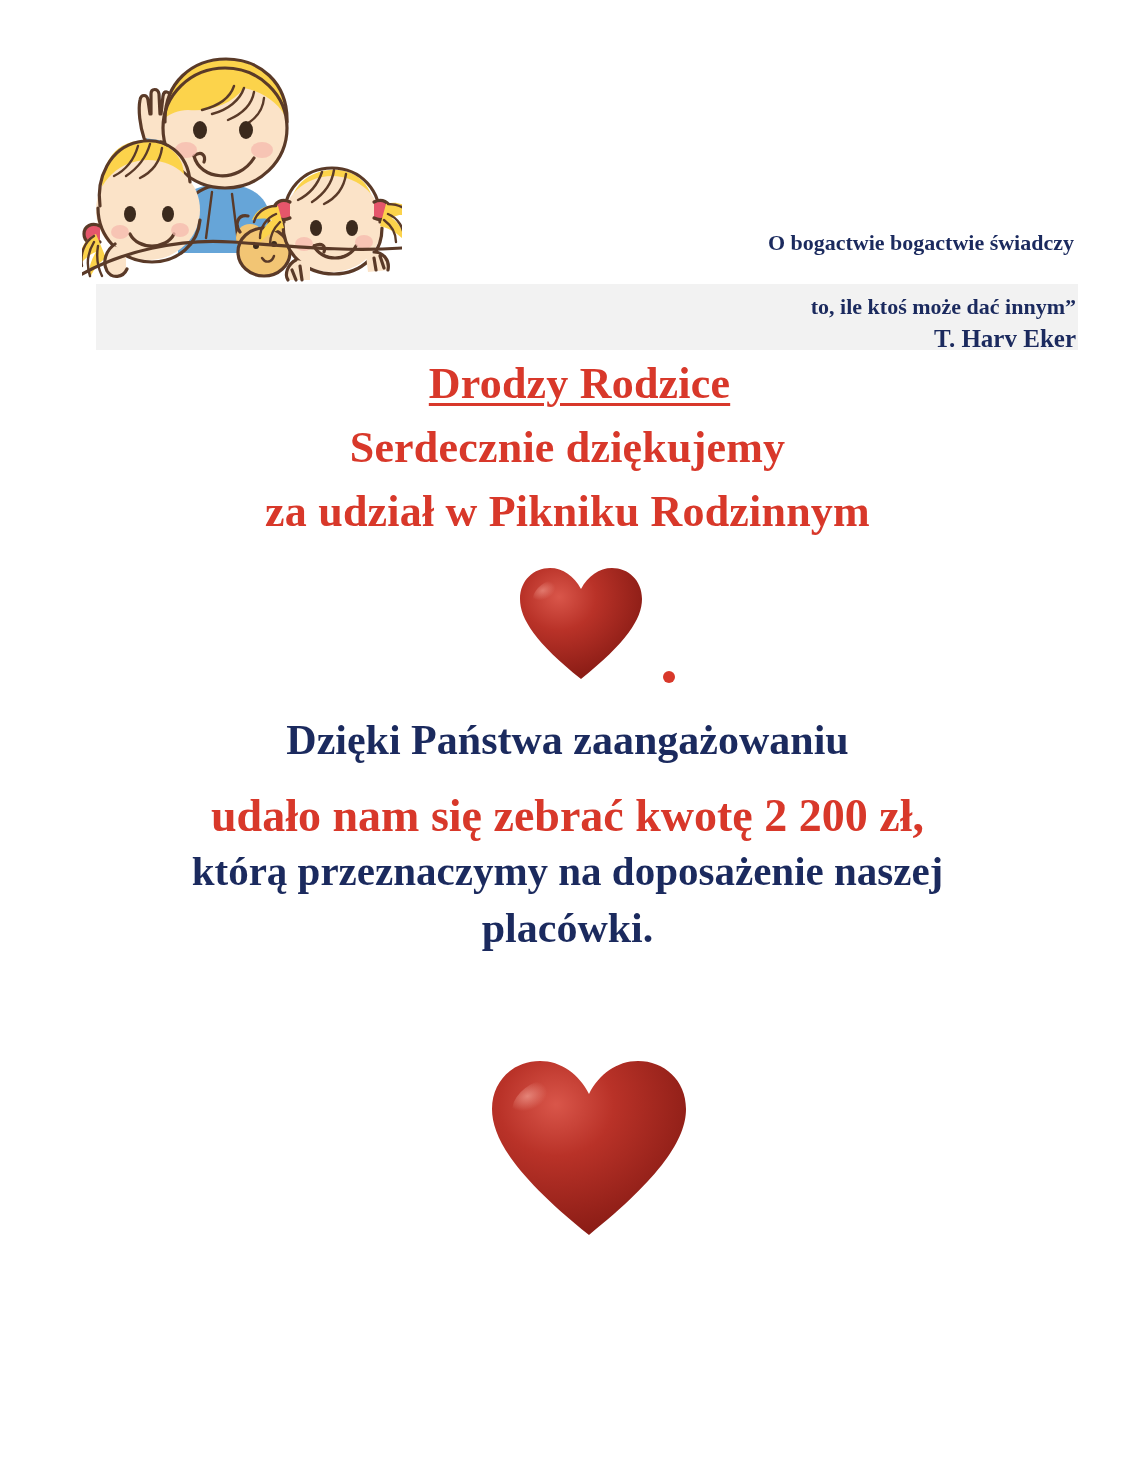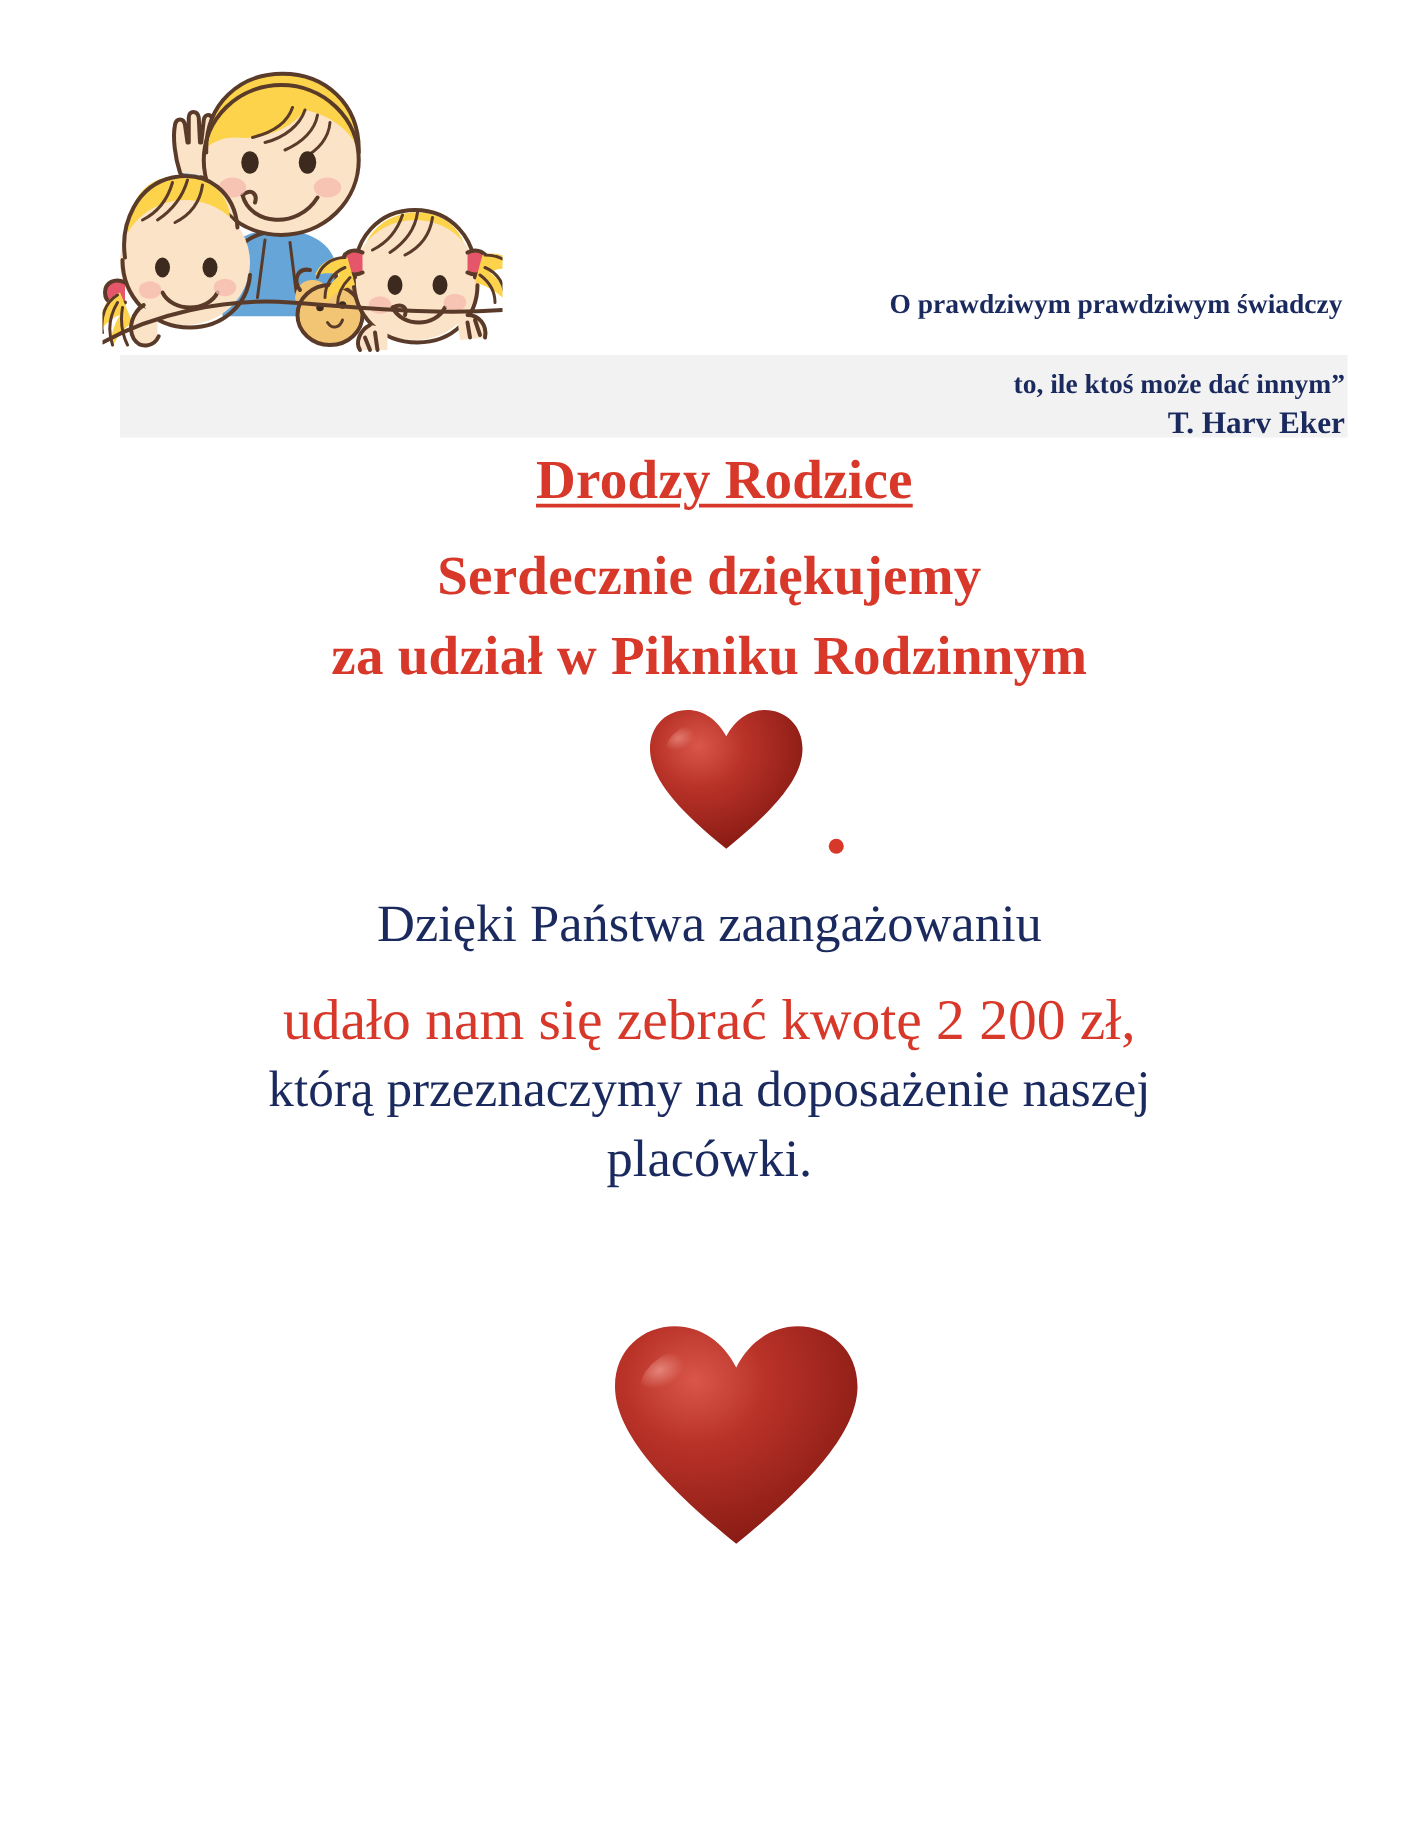--- a/index.html
+++ b/index.html
@@ -78,21 +78,21 @@
     font-size: 44px;
     line-height: 1.32;
     letter-spacing: 0.2px;
   }
   .h-red.underlined {
     text-decoration: underline;
     text-decoration-thickness: 3px;
     text-underline-offset: 5px;
     margin-left: 24px;
   }
-  .line-2 { margin-top: 19px; }
+  .line-2 { margin-top: 6px; }
   .line-3 { margin-top: 6px; }
 
   
   .heart-small {
     position: absolute;
     left: 516px;
     top: 565px;
     width: 130px;
     height: 120px;
   }
@@ -115,21 +115,21 @@
     border-radius: 50%;
   }
 
   
   .body-block {
     position: absolute;
     left: 0;
     top: 713px;
     width: 1135px;
     text-align: center;
-    font-weight: normal;
+    font-weight: bold;
     line-height: 1.30;
   }
   .b-navy {
     color: #1b2a5e;
     font-size: 42px;
     display: block;
   }
   .b-red {
     color: #d8382a;
     font-size: 46px;
@@ -252,21 +252,21 @@
         <path class="ln" d="M292 214 C301 214 308 222 306 232 M298 218 L302 230 M292 220 L294 232"></path>
       </g>
 
       <path class="ln" d="M0 236 C40 214 96 200 150 204 C210 208 262 214 320 210"></path>
     </svg>
   </div>
 
   <div class="quote-band"></div>
 
   <div class="quote-block">
-    <span class="quote-line-1">O prawdziwym prawdziwym świadczy</span>
+    <span class="quote-line-1">O bogactwie bogactwie świadczy</span>
     <span class="quote-line-2">to, ile ktoś może dać innym”</span>
     <span class="quote-author">T. Harv Eker</span>
   </div>
 
   <div class="headline-group">
     <div class="h-red underlined">Drodzy Rodzice</div>
     <div class="h-red line-2">Serdecznie dziękujemy</div>
     <div class="h-red line-3">za udział w Pikniku Rodzinnym</div>
   </div>
 

